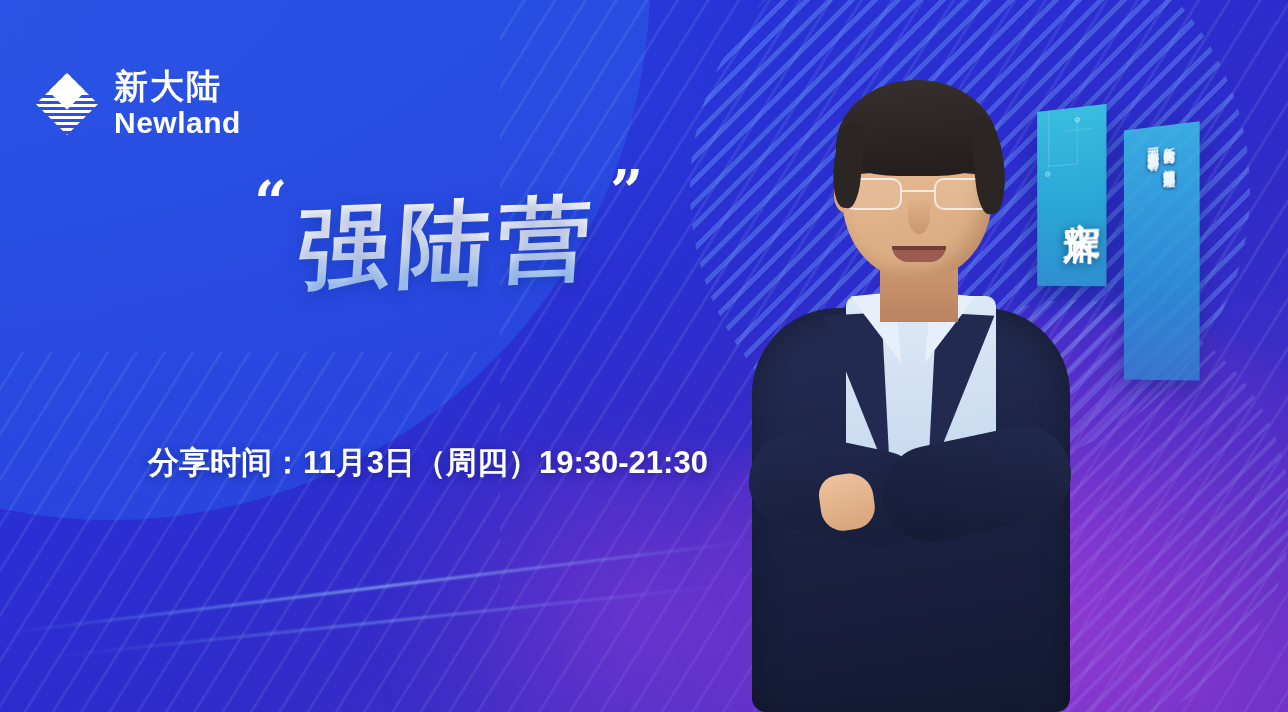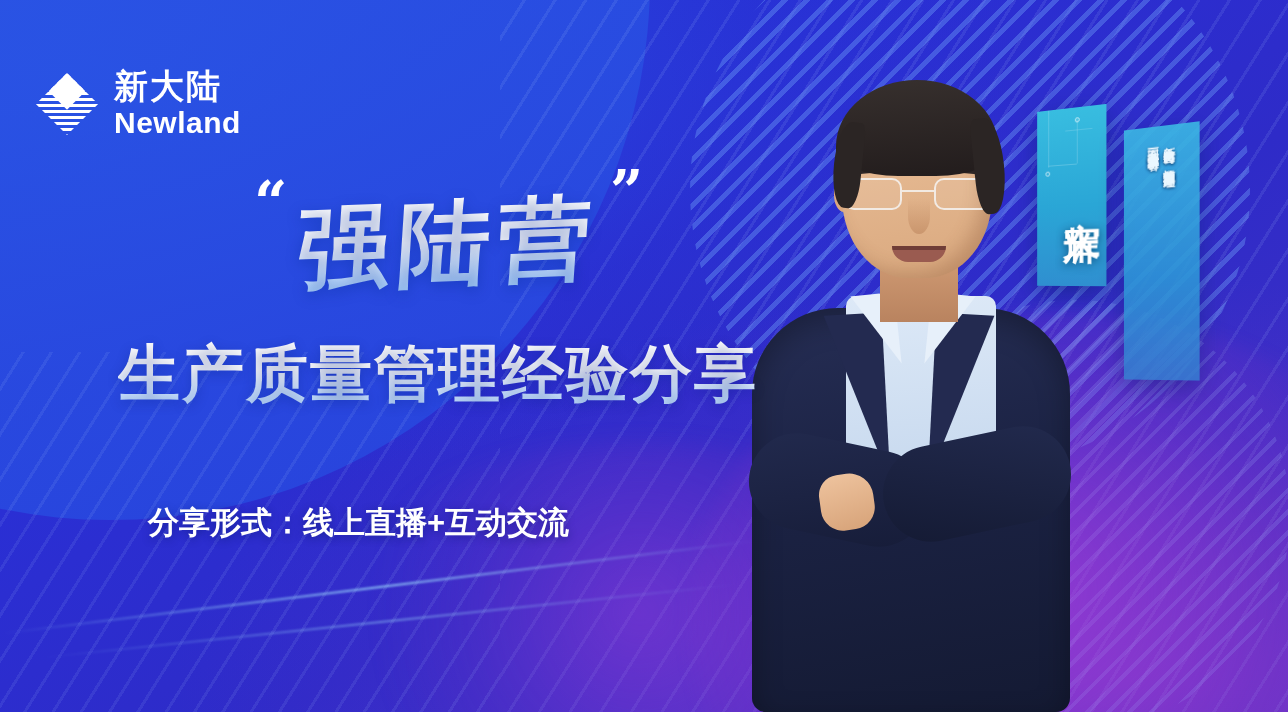--- a/index.html
+++ b/index.html
@@ -386,17 +386,16 @@
     <div class="cred-col">新大陆支付公司 运营管理部副经理</div>
     <div class="cred-col">全国五一劳动奖章获得者</div>
   </div>
 
   <div class="brush-title">
     <span class="brush-quote q-open">“</span>
     <span class="brush-chars">强陆营</span>
     <span class="brush-quote q-close">”</span>
   </div>
 
-  <div class="subtitle">生产质量管理经验分享</div>
-
-  <div class="info-line info-2">分享形式：线上直播+互动交流</div>
+
+  <div class="info-line info-1">分享时间：11月3日（周四）19:30-21:30</div>
 
 </div>
 
 </body></html>

